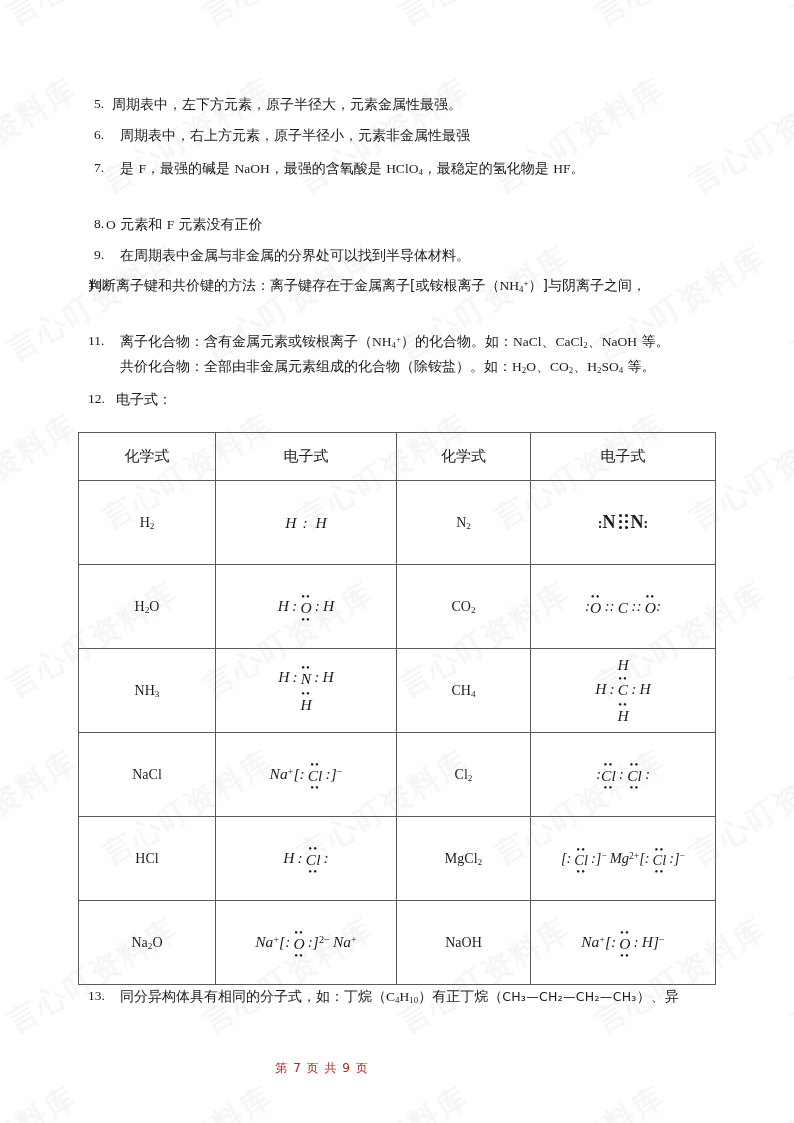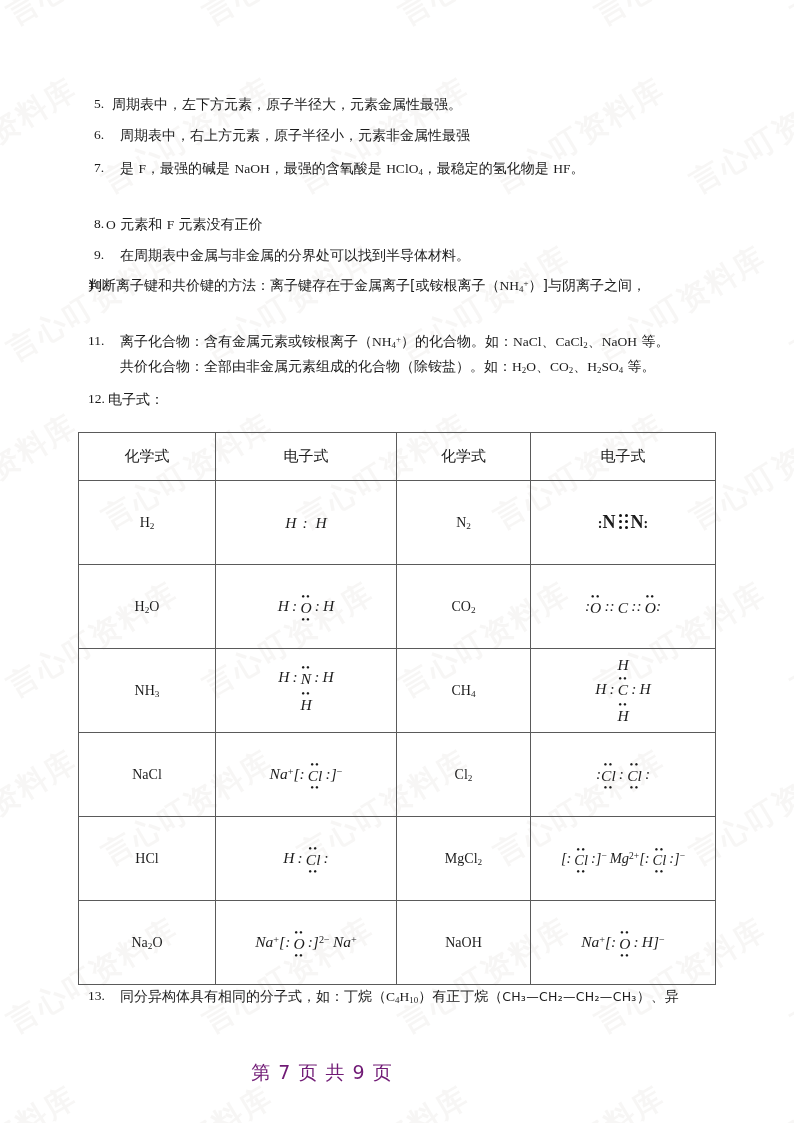--- a/index.html
+++ b/index.html
@@ -150,22 +150,22 @@
     border-radius: 50%;
   }
 
   .footer {
     position: absolute;
     left: 0;
     top: 1060px;
     width: 644px;
     text-align: center;
     font-family: "DejaVu Sans", "Liberation Sans", sans-serif;
-    font-size: 19px;
-    color: #701a75;
+    font-size: 12px;
+    color: #b91c1c;
     letter-spacing: 1px;
   }
 </style>
 </head>
 <body>
 
 <div class="page">
 
   <div class="watermark-layer" id="wm-layer">
       <div class="wm" style="left: 0px; top: 0px;">言心叮资料库</div>
@@ -257,21 +257,21 @@
           <span class="cjk">离子化合物：含有金属元素或铵根离子（</span><span class="lat"><span>NH</span><sub>4</sub><sup>+</sup></span><span class="cjk">）的化合物。如：</span><span class="lat">NaCl</span><span class="cjk">、</span><span class="lat"><span>CaCl</span><sub>2</sub></span><span class="cjk">、</span><span class="lat">NaOH</span><span class="cjk"> 等。</span>
         </div>
         <div style="margin-top:2px;">
           <span class="cjk">共价化合物：全部由非金属元素组成的化合物（除铵盐）。如：</span><span class="lat"><span>H</span><sub>2</sub><span>O</span></span><span class="cjk">、</span><span class="lat"><span>CO</span><sub>2</sub></span><span class="cjk">、</span><span class="lat"><span>H</span><sub>2</sub><span>SO</span><sub>4</sub></span><span class="cjk"> 等。</span>
         </div>
       </div>
     </div>
 
     <div class="item" style="left:88px; top:388px; width:648px;">
       <span class="num lat">12.</span>
-      <span class="body-txt cjk" style="margin-left:20px;">电子式：</span>
+      <span class="body-txt cjk" style="margin-left:28px;">电子式：</span>
     </div>
 
     <table class="ef">
       <colgroup>
         <col class="c1">
           <col class="c2">
           <col class="c3">
           <col class="c4">
       </colgroup>
       <tbody>

